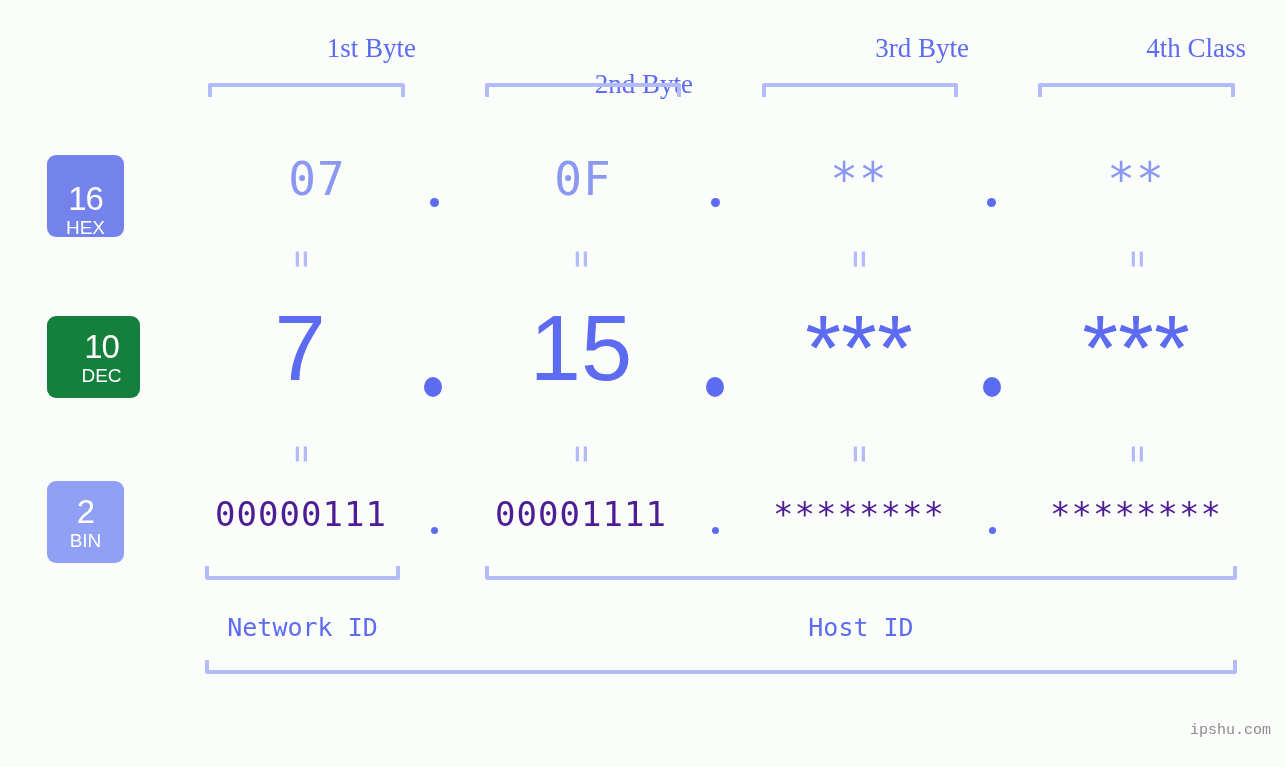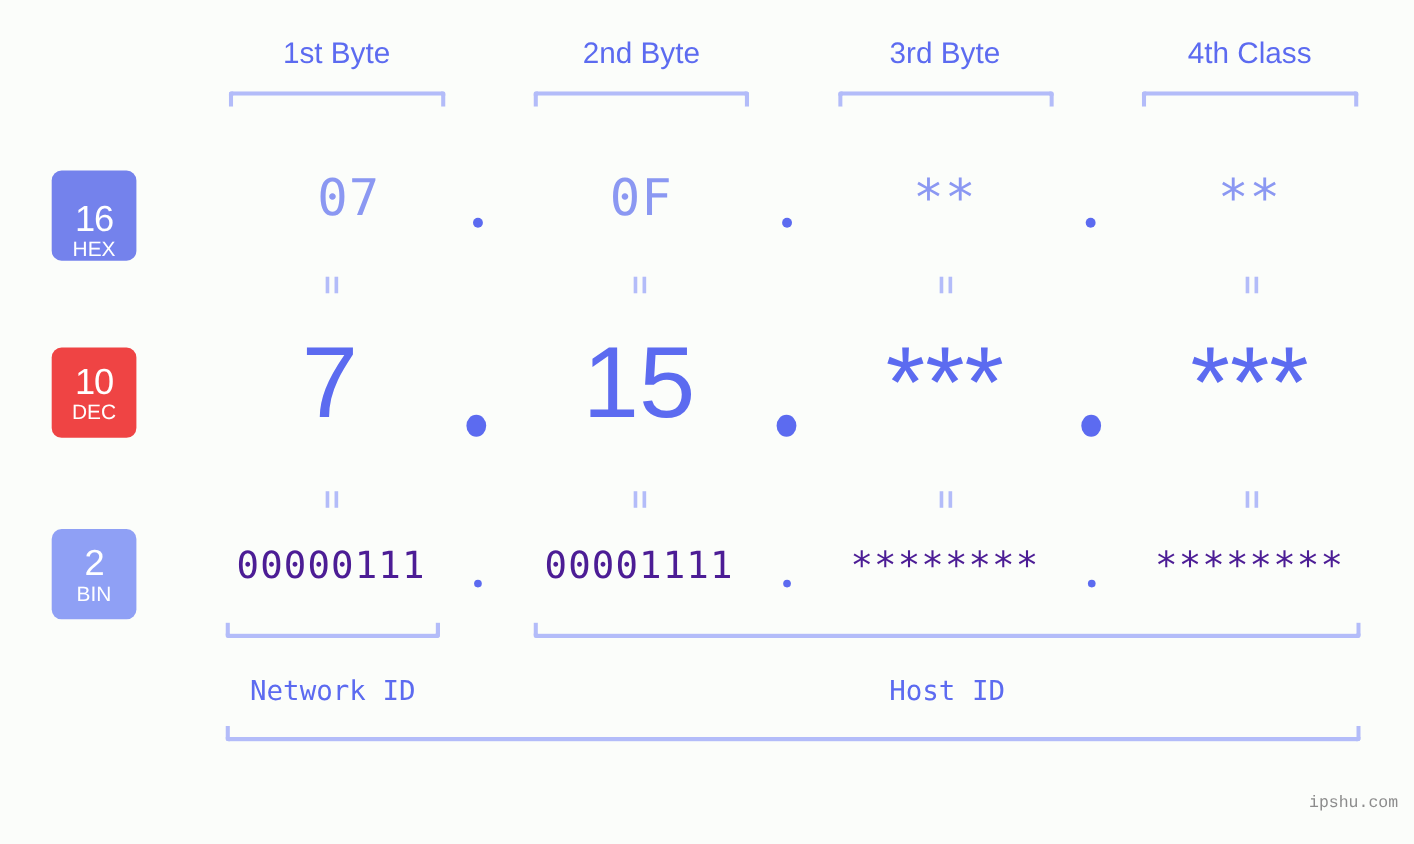--- a/index.html
+++ b/index.html
@@ -18,22 +18,22 @@
     position: relative;
     width: 1285px;
     height: 767px;
   }
 
   
   .byte-label {
     position: absolute;
     top: 33px;
     width: 220px;
-    text-align: center;
-    font-family: Liberation Sans, sans-serif;
+    text-align: right;
+    font-family: Liberation Serif, serif;
     font-size: 27px;
     color: #5c6bf0;
     letter-spacing: 0px;
     white-space: nowrap;
   }
 
   
   .bracket-down {
     position: absolute;
     border-left: 4px solid #b3bcf9;
@@ -74,21 +74,21 @@
     font-weight: 400;
     letter-spacing: -1px;
   }
   .badge .nm {
     font-size: 19px;
     font-weight: 400;
     margin-top: 3px;
     letter-spacing: 0px;
   }
   .badge-hex { top: 155px; background: #7482ec; justify-content: flex-end; }
-  .badge-dec { top: 316px; background: #ef4444; }
+  .badge-dec { top: 316px; background: #15803d; padding-left: 16px; }
   .badge-bin { top: 481px; background: #8fa0f5; }
 
   
   .cell {
     position: absolute;
     width: 220px;
     text-align: center;
     white-space: nowrap;
   }
 
@@ -158,21 +158,21 @@
     color: #8c8c8c;
     text-align: right;
   }
 </style>
 </head>
 <body>
 
 <div id="stage">
 
   <div class="byte-label" style="left:196px;">1st Byte</div>
-  <div class="byte-label" style="left:473px;">2nd Byte</div>
+  <div class="byte-label" style="left:473px;margin-top:36px;">2nd Byte</div>
   <div class="byte-label" style="left:749px;">3rd Byte</div>
   <div class="byte-label" style="left:1026px;">4th Class</div>
 
   <div class="bracket-down" style="left:208px; top:83px; width:197px;"></div>
   <div class="bracket-down" style="left:485px; top:83px; width:196px;"></div>
   <div class="bracket-down" style="left:762px; top:83px; width:196px;"></div>
   <div class="bracket-down" style="left:1038px; top:83px; width:197px;"></div>
 
   <div class="badge badge-hex">
     <span class="num">16</span>

